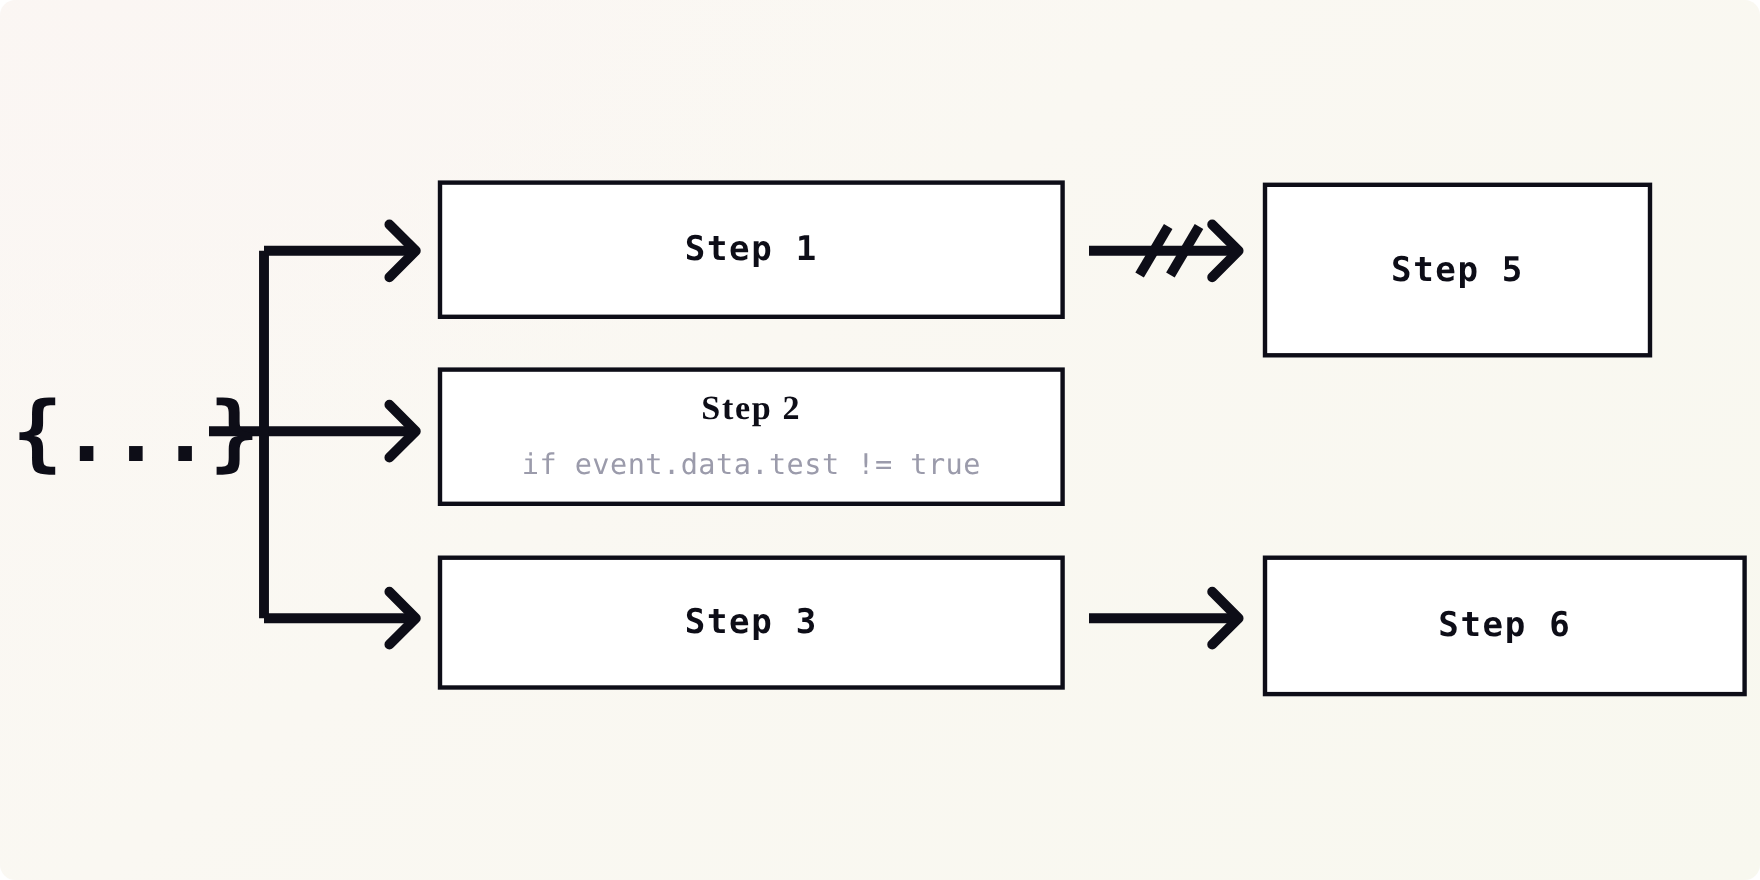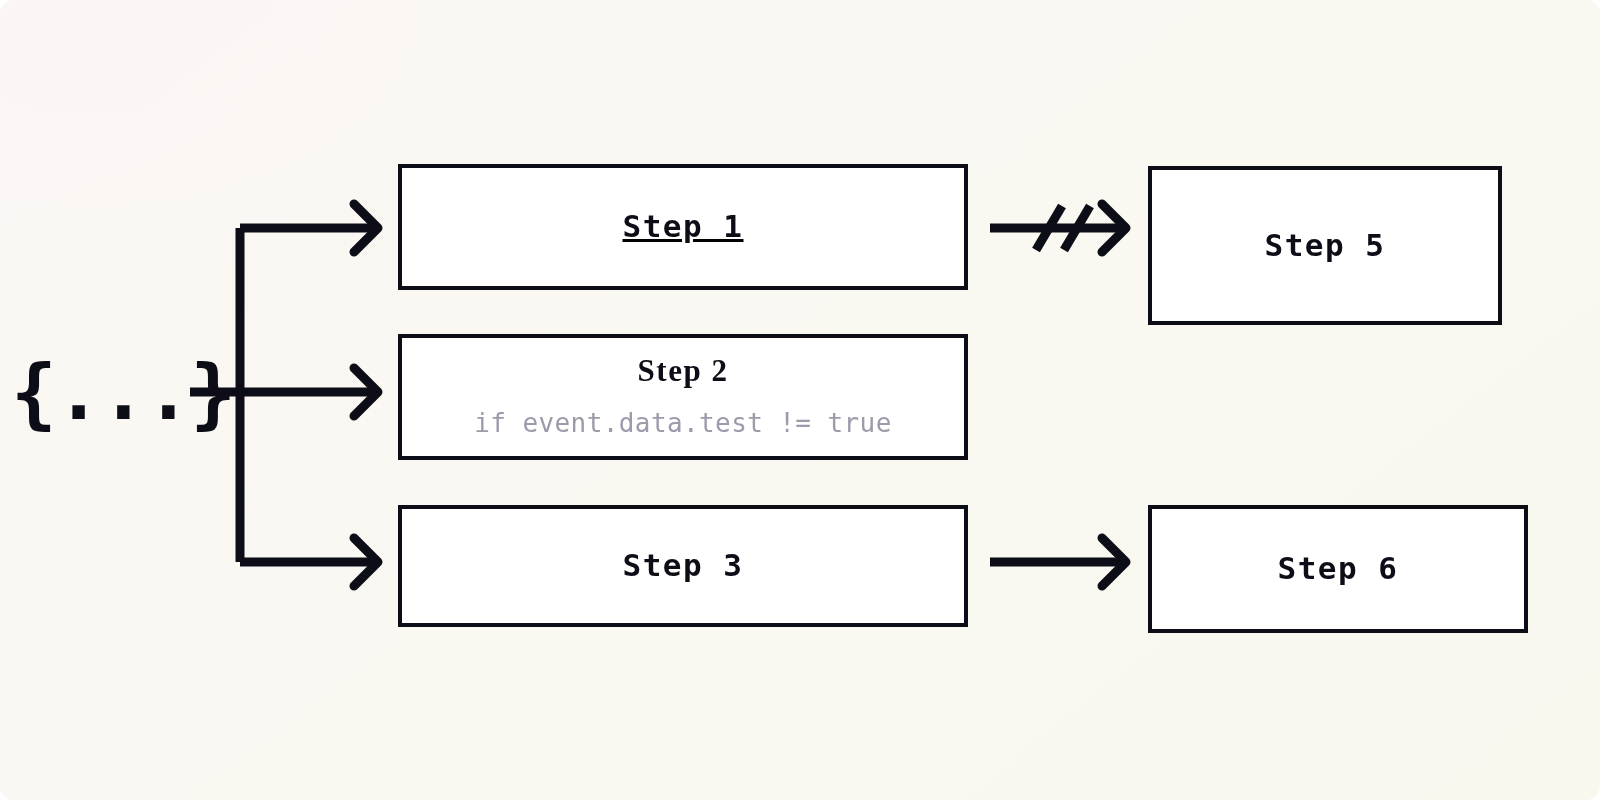--- a/index.html
+++ b/index.html
@@ -82,25 +82,25 @@
     font-weight: normal;
     font-size: 26px;
     letter-spacing: 0.4px;
     color: #9b9bab;
     line-height: 1.2;
     margin-top: 20px;
     white-space: pre;
   }
 
   
-  #node-step1 { left: 398px;  top: 164px; width: 570px; height: 126px; text-decoration: underline; }
+  #node-step1 { left: 398px;  top: 164px; width: 570px; height: 126px; }
   #node-step2 { left: 398px;  top: 334px; width: 570px; height: 126px; }
   #node-step3 { left: 398px;  top: 505px; width: 570px; height: 122px; }
   #node-step5 { left: 1148px; top: 166px; width: 354px; height: 159px; }
-  #node-step6 { left: 1148px; top: 505px; width: 380px; height: 128px; }
+  #node-step6 { left: 1148px; top: 505px; width: 440px; height: 128px; }
 
   #node-step2 .step-title { margin-top: -2px; font-family: Liberation Serif, serif; }
 </style>
 </head>
 <body>
 
 <div id="canvas">
 
   <svg id="wires" viewBox="0 0 1600 800" width="1600" height="800" xmlns="http://www.w3.org/2000/svg">
     <g fill="none" stroke="#0d0d17" stroke-width="9" stroke-linecap="butt" stroke-linejoin="miter">

